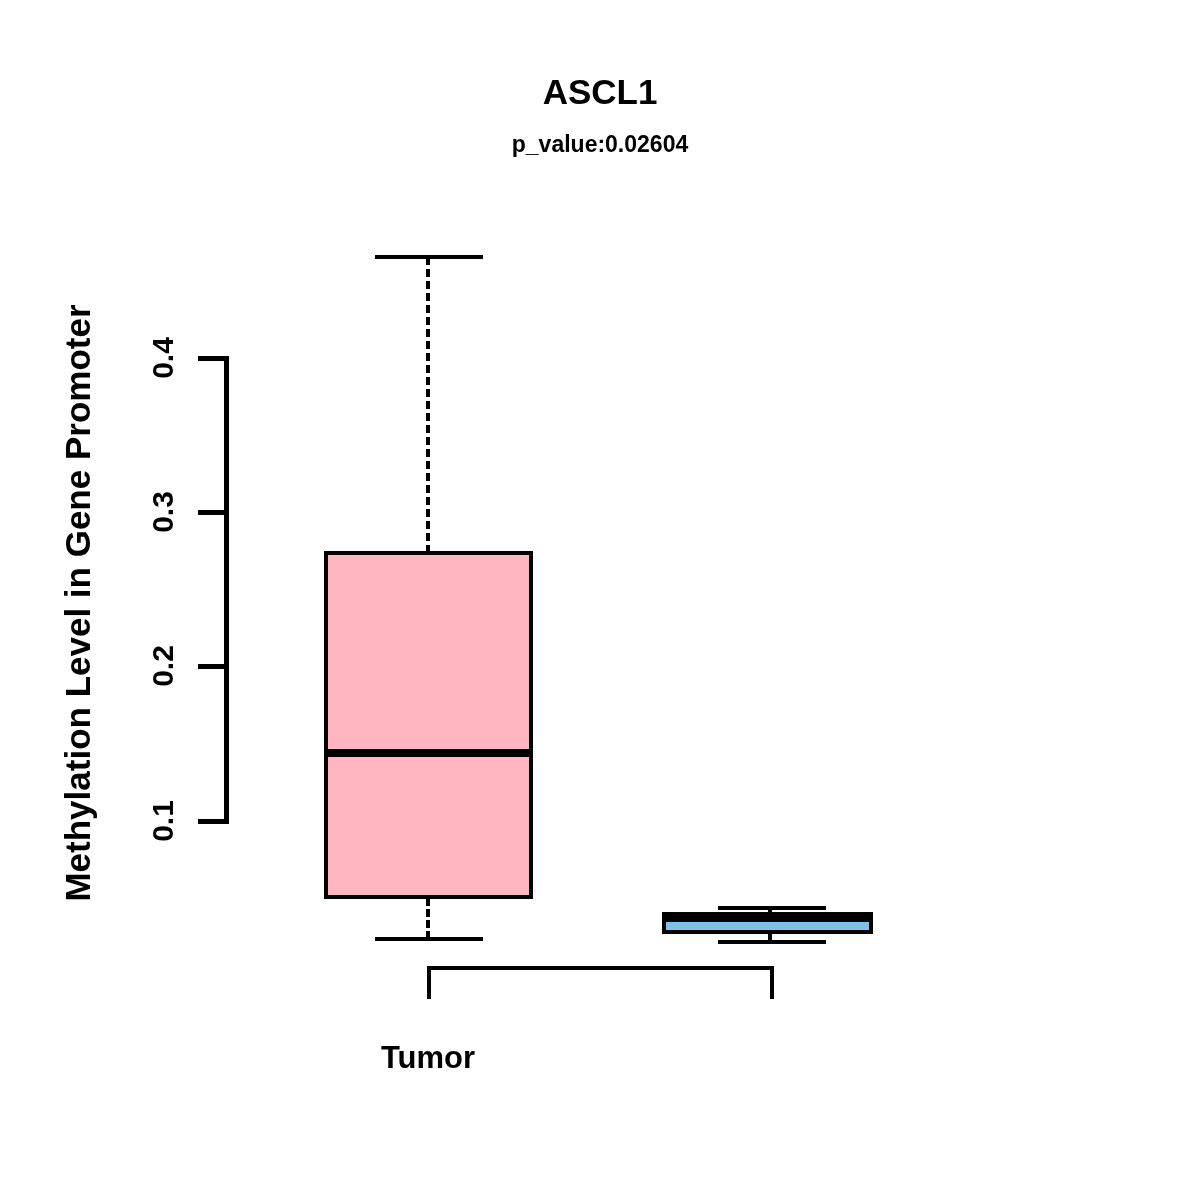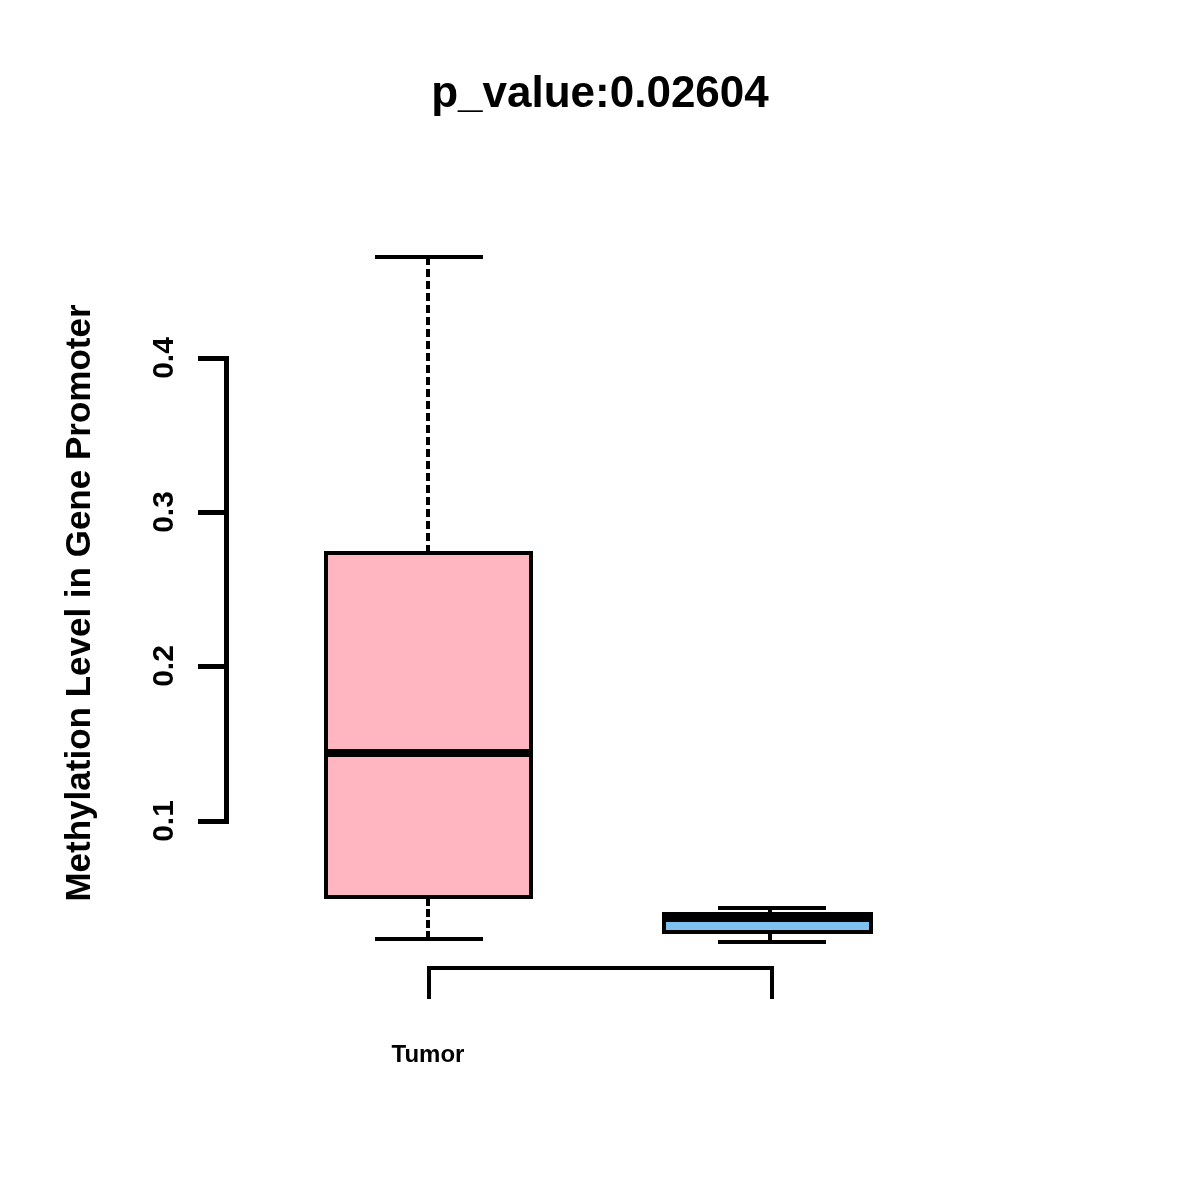--- a/index.html
+++ b/index.html
@@ -4,21 +4,21 @@
 <title>ASCL1 boxplot</title>
 <style>
   html,body{margin:0;padding:0;background:#ffffff;}
   body{width:1200px;height:1200px;overflow:hidden;
        font-family:"Liberation Sans", sans-serif;color:#000;}
   #plot{position:relative;width:1200px;height:1200px;background:#fff;}
 
   
   .title-block{position:absolute;left:0;top:66px;width:1200px;text-align:center;}
   .main-title{font-size:35px;font-weight:bold;line-height:52px;letter-spacing:0px;}
-  .sub-title{font-size:44px;font-weight:bold;line-height:52px;}
+  .sub-title{font-size:23px;font-weight:bold;line-height:52px;}
 
   
   .ylab{
     position:absolute;left:-342px;top:575px;width:840px;height:56px;
     transform:rotate(-90deg);
     font-size:35px;font-weight:bold;text-align:center;line-height:56px;
     white-space:nowrap;
   }
 
   
@@ -34,29 +34,30 @@
   .box.pink{background:#FFB6C1;}
   .box.blue{background:#7EC0EE;}
   .median{position:absolute;background:#000;}
   .whisker-line{position:absolute;border-left:4px dashed #000;width:0;}
   .whisker-solid{position:absolute;background:#000;width:4px;}
   .whisker-cap{position:absolute;background:#000;height:4px;}
 
   
   .xbracket-h{position:absolute;background:#000;height:4px;}
   .xbracket-v{position:absolute;background:#000;width:4px;}
-  .xtick-label{position:absolute;font-size:24px;font-weight:bold;
+  .xtick-label{position:absolute;font-size:31px;font-weight:bold;
                text-align:center;white-space:nowrap;}
 </style>
 </head>
 <body>
 
 <div id="plot">
 
   <div class="title-block">
+    <div class="main-title">ASCL1</div>
     <div class="sub-title">p_value:0.02604</div>
   </div>
 
   <div class="ylab">Methylation Level in Gene Promoter</div>
 
   <div class="axis-line" style="left:224px;top:356px;width:5px;height:468px;"></div>
 
   <div class="axis-line" style="left:198px;top:356px;width:31px;height:5px;"></div>
   <div class="ytick-label" style="left:123px;top:340px;width:80px;">0.4</div>
 

